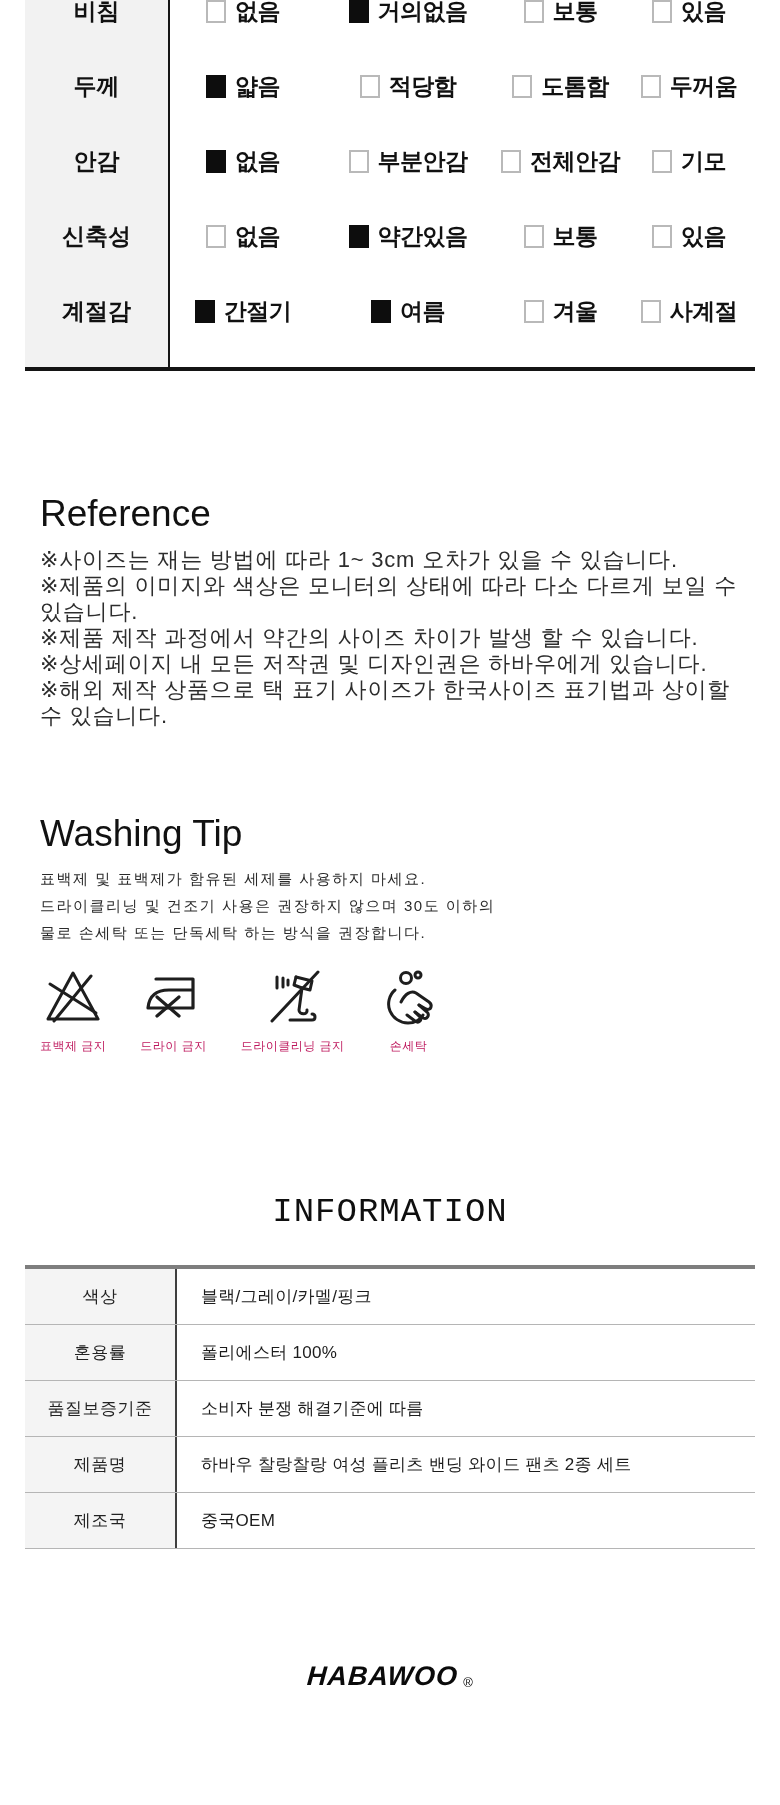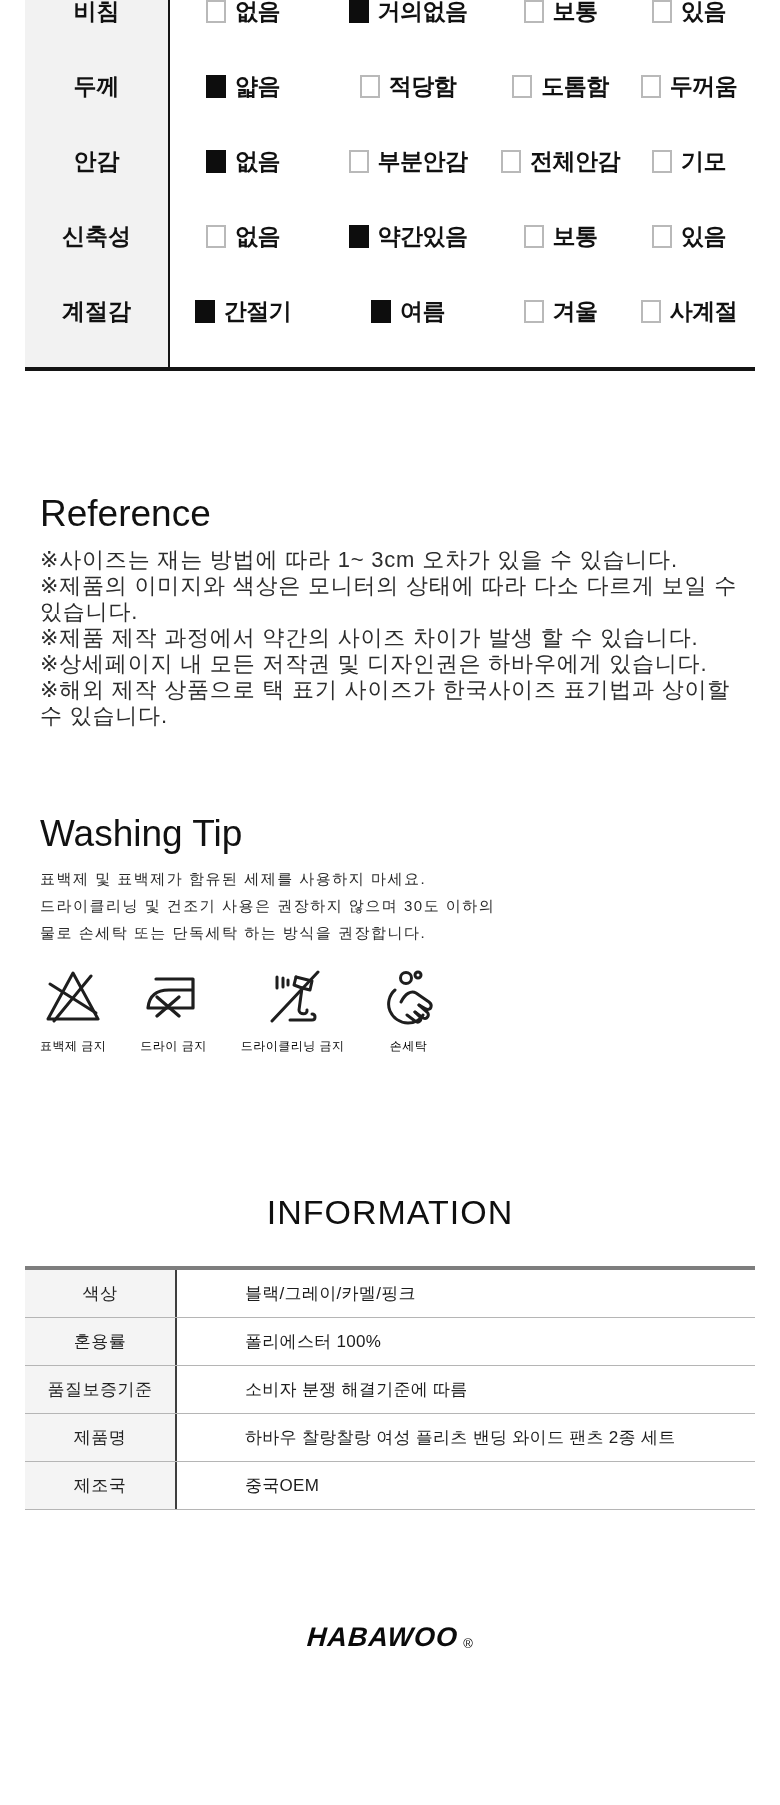--- a/index.html
+++ b/index.html
@@ -46,26 +46,26 @@
   .ref-lines div { font-size:22px; line-height:26px; color:#2d2d2d; letter-spacing:0.8px; }
 
   .wash { margin-top:84px; }
   .wash-lines { margin-top:10px; }
   .wash-lines div { font-size:15px; line-height:27px; color:#2a2a2a; letter-spacing:1.5px; }
 
   
   .wash-icons { display:flex; margin:18px 0 0 40px; gap:34px; align-items:flex-end; }
   .wash-icon-item { display:flex; flex-direction:column; align-items:center; }
   .wash-icon-item svg { display:block; }
-  .wash-icon-label { margin-top:10px; font-size:12px; color:#000000; letter-spacing:0.5px; white-space:nowrap; }
-
-  
-  .info-title { margin-top:138px; text-align:center; font-size:34px; font-weight:400; color:#0f0f0f; letter-spacing:1px; }
+  .wash-icon-label { margin-top:10px; font-size:12px; color:#be185d; letter-spacing:0.5px; white-space:nowrap; }
+
+  
+  .info-title { margin-top:138px; text-align:center; font-size:34px; font-weight:400; color:#0f0f0f; letter-spacing:1px;font-family:Liberation Mono, monospace; }
   .info-table { margin:34px 25px 0 25px; border-top:4px solid #7e7e7e; }
-  .i-row { display:grid; grid-template-columns:152px 1fr; height:48px; border-bottom:1px solid #b5b5b5;gap:44px; }
+  .i-row { display:grid; grid-template-columns:152px 1fr; height:56px; border-bottom:1px solid #b5b5b5; }
   .i-label {
     background:#f4f4f4; border-right:2px solid #3f3f3f;
     display:flex; align-items:center; justify-content:center;
     font-size:17px; color:#222; letter-spacing:0.5px;
   }
   .i-value { display:flex; align-items:center; padding-left:24px; font-size:17px; color:#1c1c1c; letter-spacing:0.3px; }
 
   
   .footer { margin-top:112px; text-align:center; }
   .brand {

